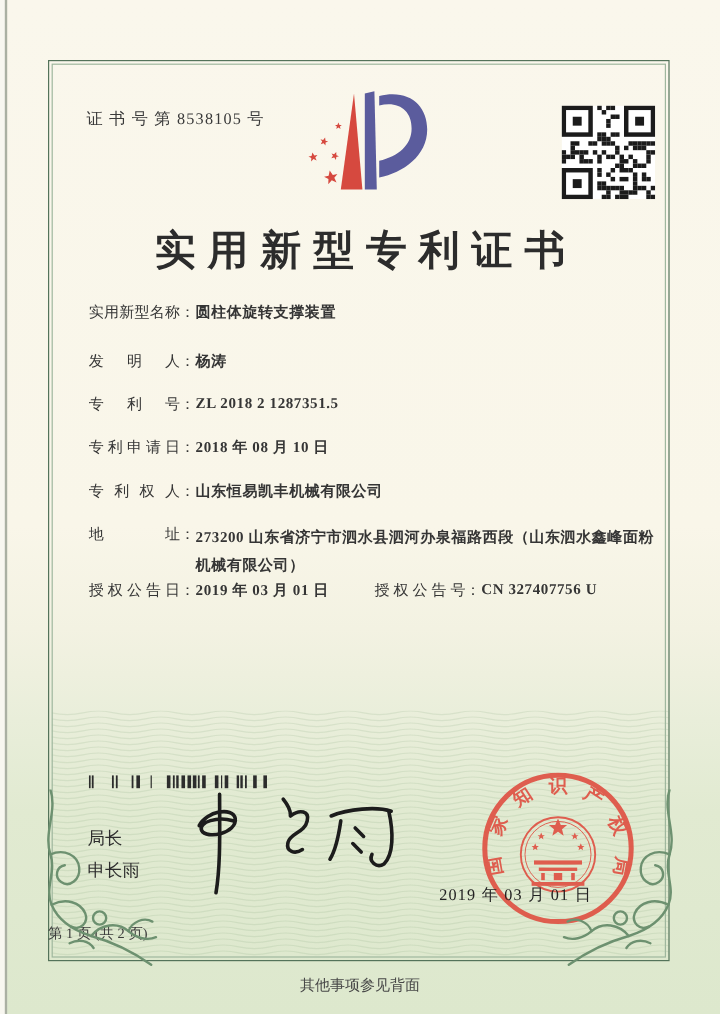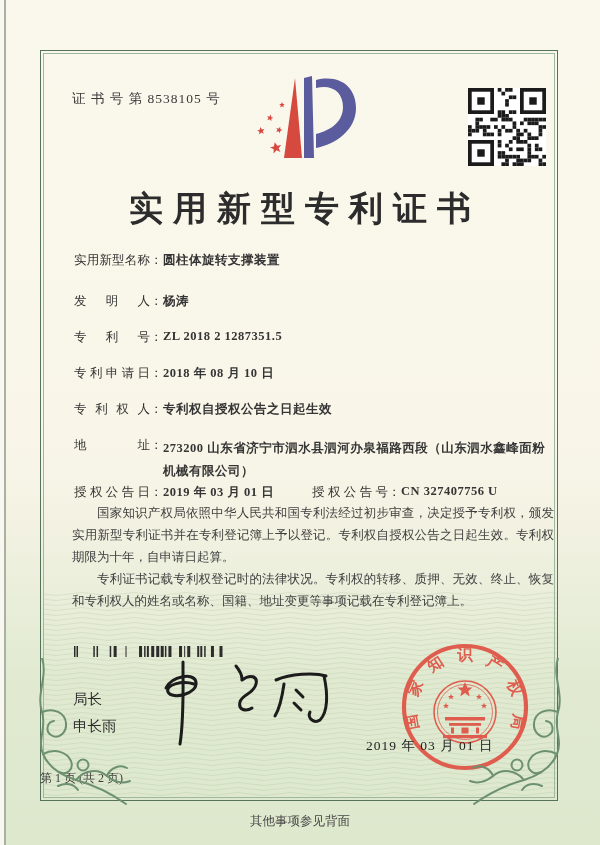--- a/index.html
+++ b/index.html
@@ -258,33 +258,29 @@
   <div class="field" style="top:293px">
     <span class="f-label">发明人</span><span class="f-colon">：</span><span class="f-value">杨涛</span>
   </div>
   <div class="field" style="top:329px">
     <span class="f-label">专利号</span><span class="f-colon">：</span><span class="f-value">ZL 2018 2 1287351.5</span>
   </div>
   <div class="field" style="top:365px">
     <span class="f-label">专利申请日</span><span class="f-colon">：</span><span class="f-value">2018 年 08 月 10 日</span>
   </div>
   <div class="field" style="top:401px">
-    <span class="f-label">专利权人</span><span class="f-colon">：</span><span class="f-value">专利权自授权公告之日起生效</span>
+    <span class="f-label">专利权人</span><span class="f-colon">：</span><span class="f-value">山东恒易凯丰机械有限公司</span>
   </div>
   <div class="field" style="top:437px">
     <span class="f-label">地址</span><span class="f-colon">：</span><span class="f-value wrap">273200 山东省济宁市泗水县泗河办泉福路西段（山东泗水鑫峰面粉机械有限公司）</span>
   </div>
   <div class="field" style="top:484px">
     <span class="grant-a"><span class="f-label">授权公告日</span><span class="f-colon">：</span><span class="f-value">2019 年 03 月 01 日</span></span><span class="grant-b"><span class="f-label">授权公告号</span><span class="f-colon">：</span><span class="f-value">CN 327407756 U</span></span>
   </div>
 
-  <div class="paras">
-    <p>国家知识产权局依照中华人民共和国专利法经过初步审查，决定授予专利权，颁发实用新型专利证书并在专利登记簿上予以登记。专利权自授权公告之日起生效。专利权期限为十年，自申请日起算。</p>
-    <p>专利证书记载专利权登记时的法律状况。专利权的转移、质押、无效、终止、恢复和专利权人的姓名或名称、国籍、地址变更等事项记载在专利登记簿上。</p>
-  </div>
 
   <svg class="barcode" width="150" height="11" viewBox="0 0 150 11">
     <g class="barcode-bars">
         <rect x="0" y="0" width="1.5" height="11"></rect>
         <rect x="2.5092294993853335" y="0" width="1.5" height="11"></rect>
         <rect x="19.308406320544147" y="0" width="1.5" height="11"></rect>
         <rect x="22.553854184017446" y="0" width="1.5" height="11"></rect>
         <rect x="35.71232871977254" y="0" width="1.5" height="11"></rect>
         <rect x="39.64815680549859" y="0" width="3" height="11"></rect>
         <rect x="51.51005553105382" y="0" width="1" height="11"></rect>

